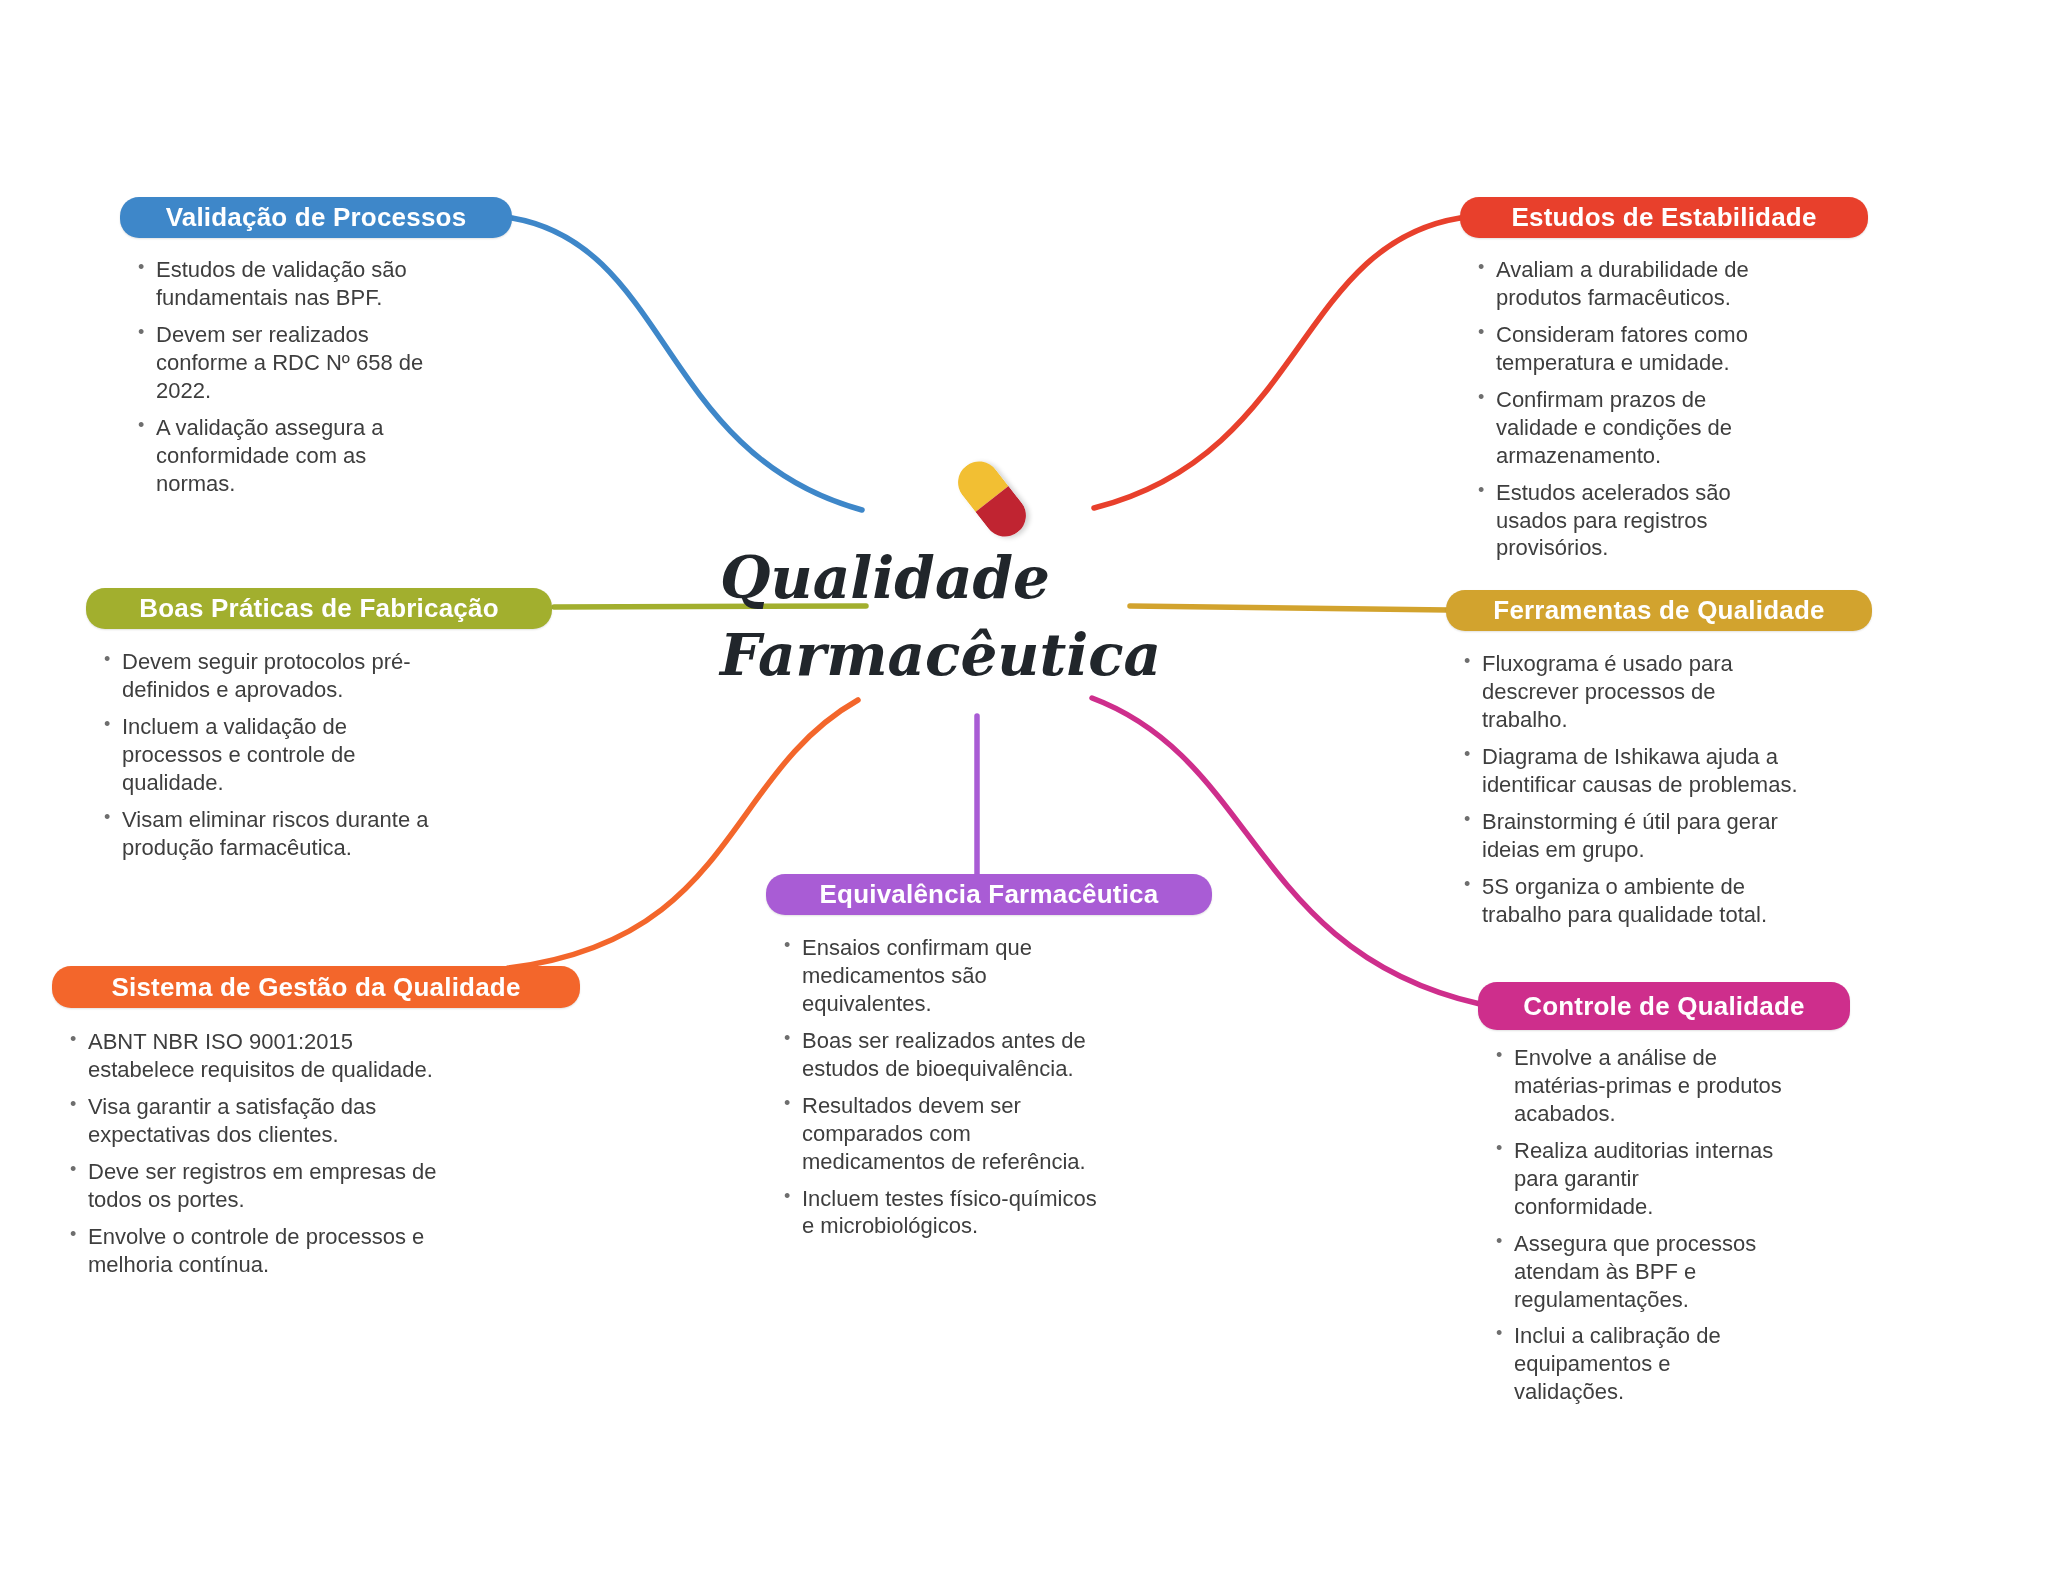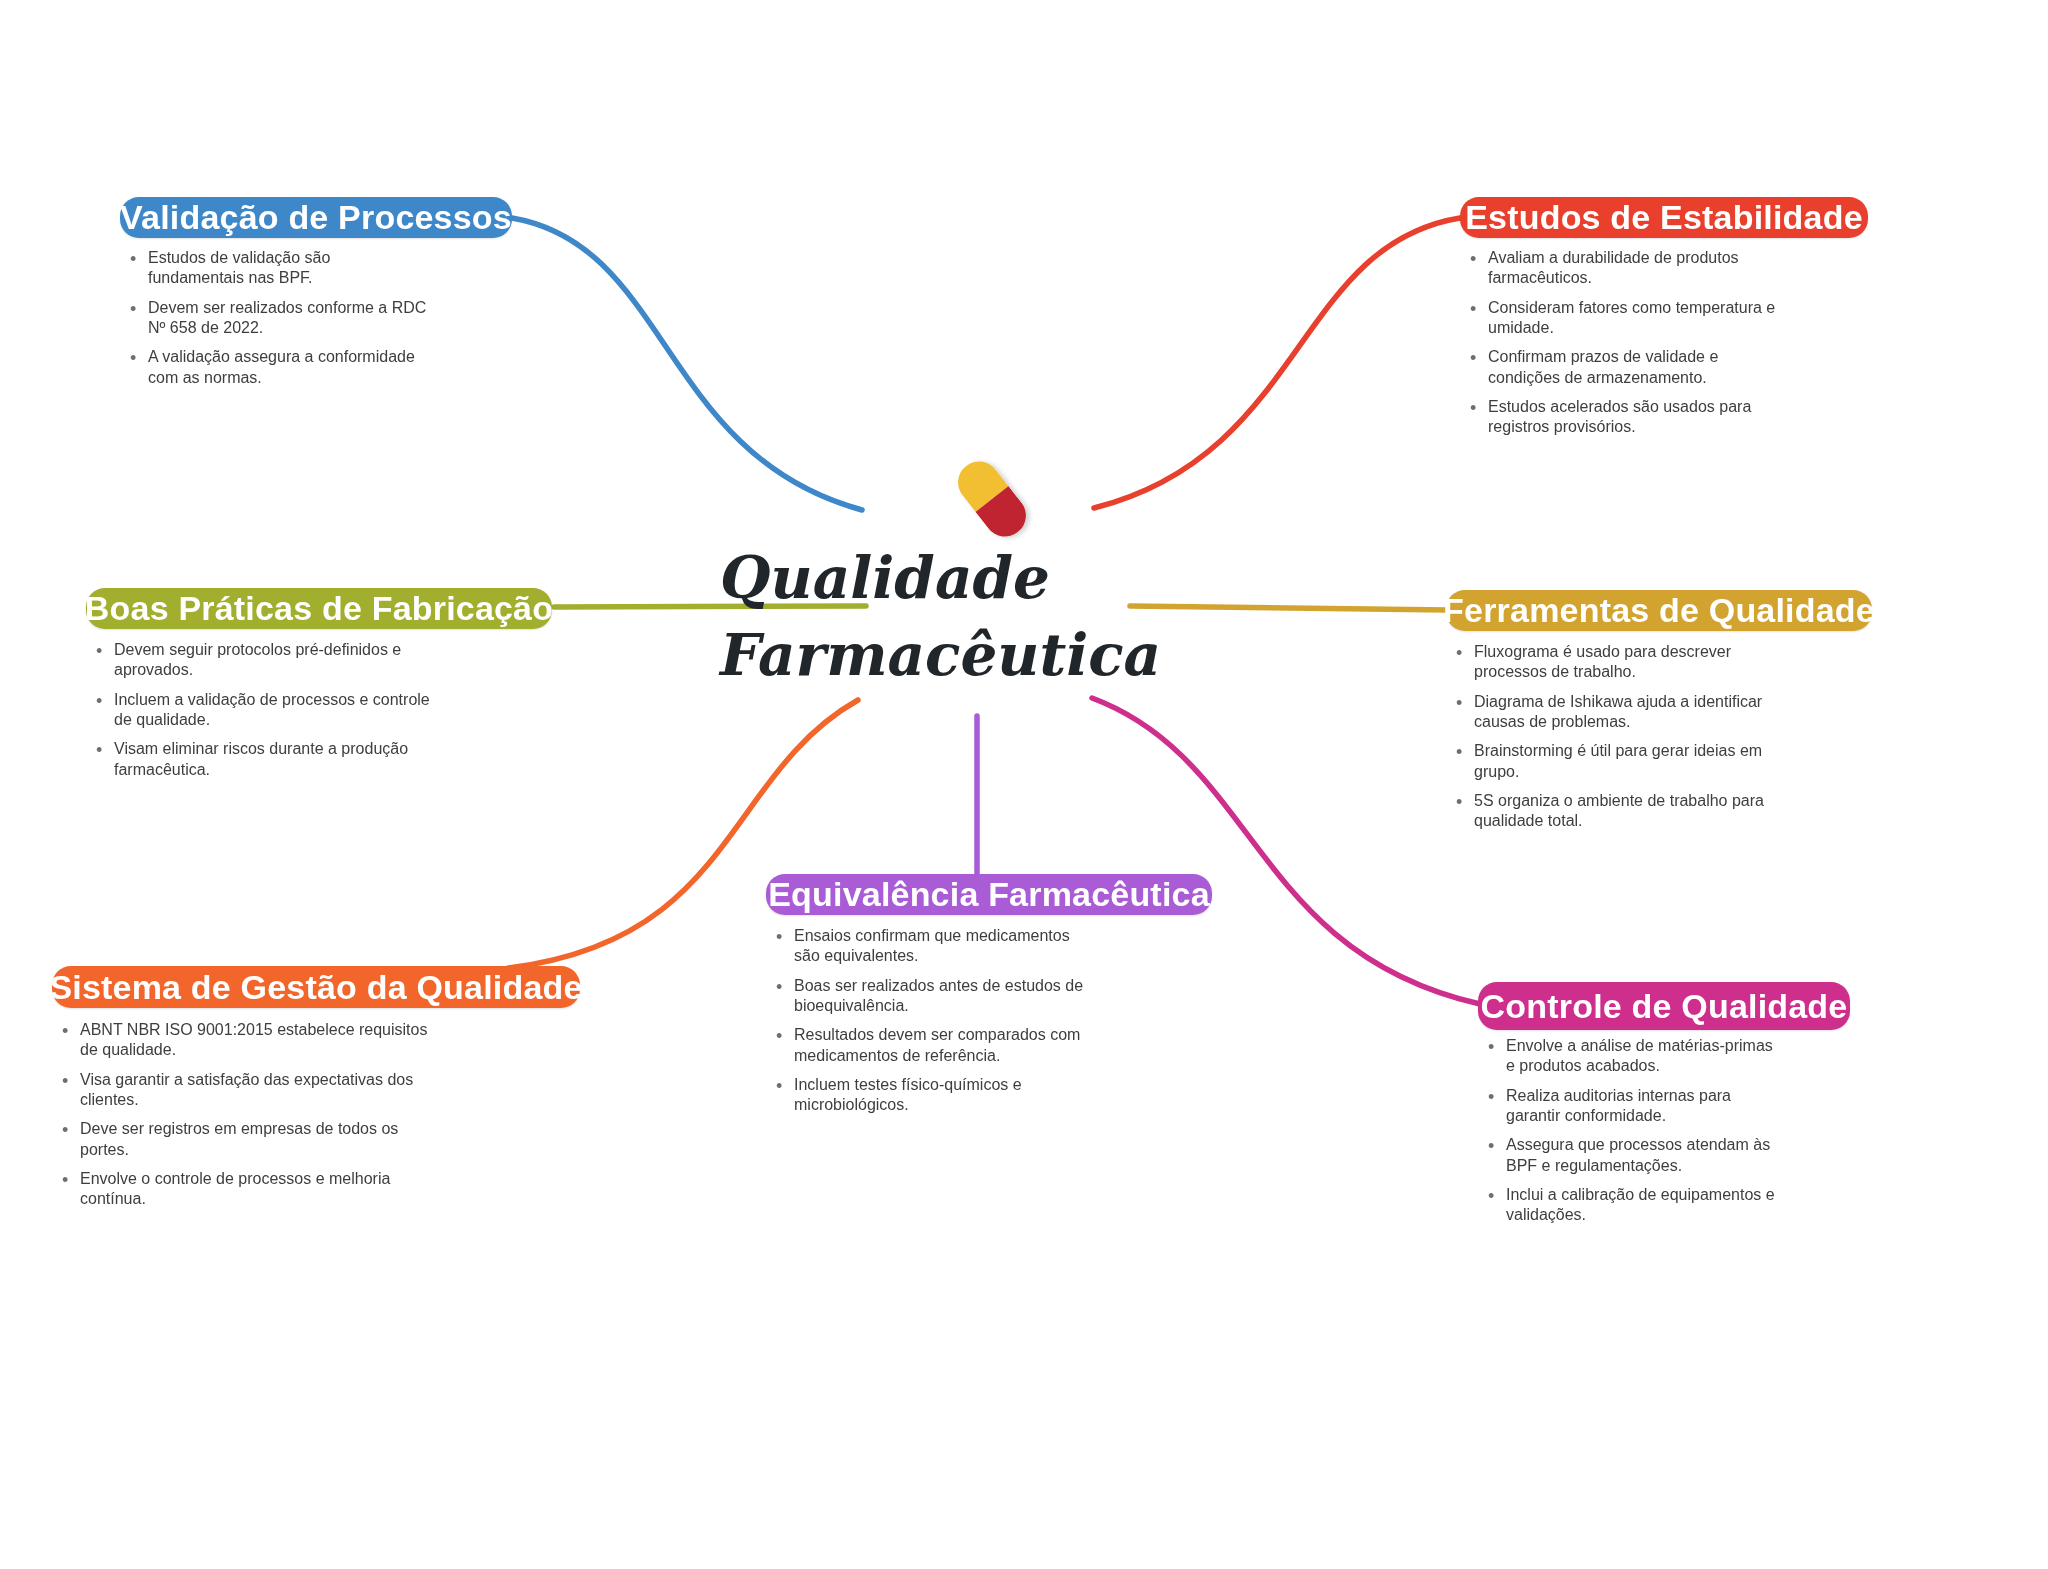--- a/index.html
+++ b/index.html
@@ -8,31 +8,31 @@
     font-family: "Liberation Sans", sans-serif;
   }
   #canvas { position: absolute; inset: 0; width: 2048px; height: 1569px; }
   #connectors { position: absolute; left: 0; top: 0; width: 2048px; height: 1569px; }
 
   .branch-header {
     position: absolute;
     border-radius: 19px;
     color: #ffffff;
     font-weight: 700;
-    font-size: 34px;
+    font-size: 26px;
     letter-spacing: 0.2px;
     display: flex; align-items: center; justify-content: center;
     white-space: nowrap;
     box-shadow: 0 1px 2px rgba(0,0,0,0.12);
   }
 
   .bullets {
     position: absolute;
-    margin: 0; padding: 0; list-style: none;
-    font-size: 16px; line-height: 1.27; color: #3e3e3e;
+    margin: 8px; padding: 0; list-style: none;
+    font-size: 22px; line-height: 1.27; color: #3e3e3e;
   }
   .bullets li {
     position: relative;
     padding-left: 20px;
     margin-bottom: 9px;
   }
   .bullets li::before {
     content: "\2022";
     position: absolute; left: 2px; top: 0px;
     color: #6e6e6e; font-size: 18px;

